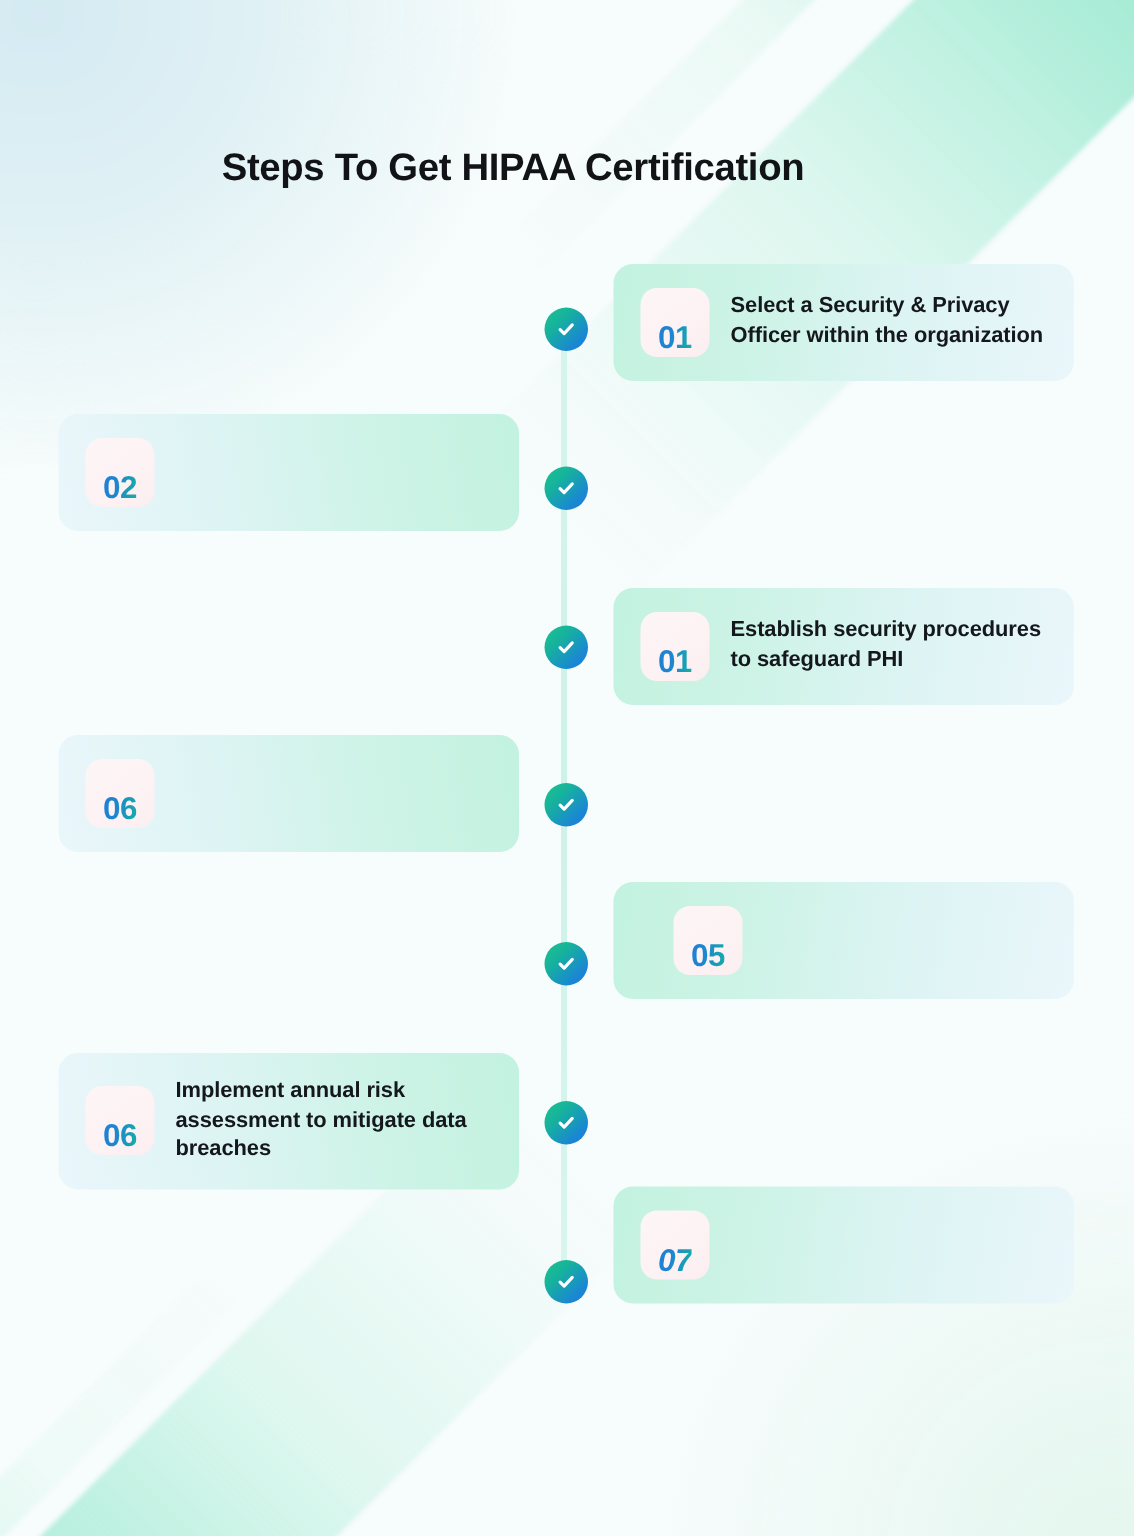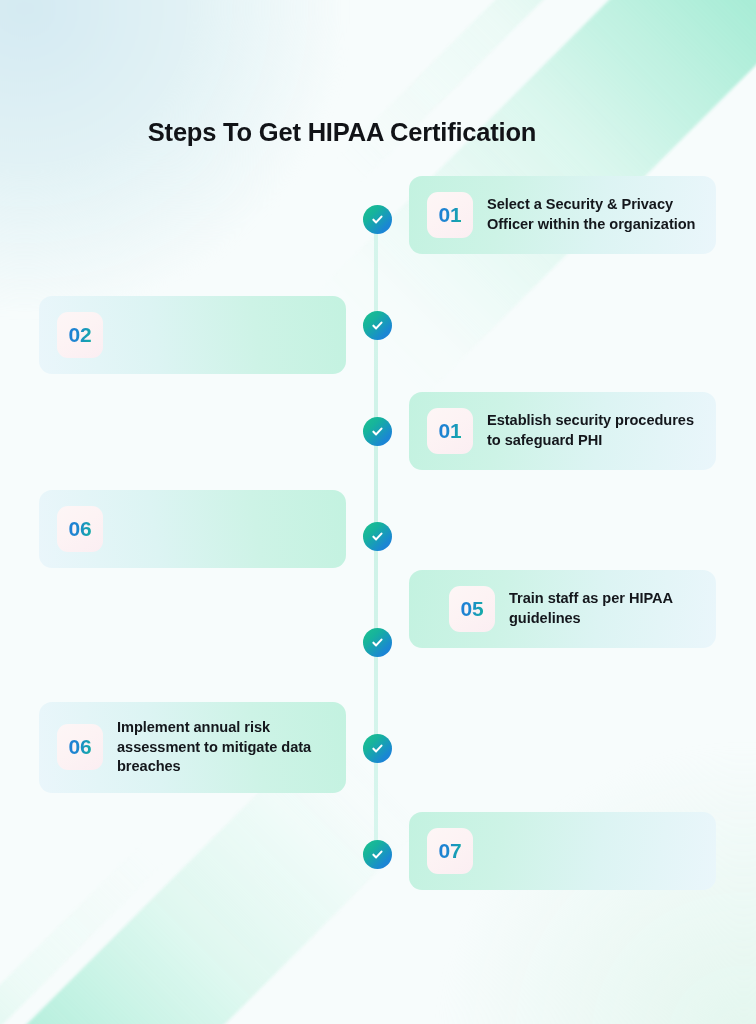--- a/index.html
+++ b/index.html
@@ -81,21 +81,20 @@
         rgba(255,255,255,0) 100%);
   }
 
   
   .title {
     position:absolute; left:0; top:98px;
     width:684px; text-align:center;
     font-size:25.5px; font-weight:bold;
     letter-spacing:-0.2px;
     color:#111317;
-    margin-top:20px;
   }
 
   
   .timeline-line {
     position:absolute;
     left:376px; top:215px;
     width:4px; height:652px;
     margin-left:-2px;
     border-radius:2px;
     background:linear-gradient(to bottom,
@@ -133,21 +132,21 @@
   .card.left {
     left:39px; width:307px;
     background:linear-gradient(260deg, #c3f2e0 0%, #cdf3e6 30%, #dcf4f3 62%, #eaf6fb 100%);
   }
 
   .num-badge {
     flex:0 0 auto;
     width:46px; height:46px;
     border-radius:11px;
     background:linear-gradient(145deg,#fdf6f6 0%, #fdf3f4 45%, #fbeef2 100%);
-    display:flex; align-items:center; justify-content:center;
+    display:flex; align-items:flex-end; justify-content:center;
     margin-right:14px;
   }
   .num-badge span {
     font-size:21px; font-weight:bold;
     letter-spacing:-0.3px;
     background:linear-gradient(100deg,#1f7fd6 0%, #1d86cf 40%, #14b0a2 100%);
     -webkit-background-clip:text;
     background-clip:text;
     color:transparent;
   }
@@ -189,21 +188,21 @@
           </div>
           <div class="card-text">Select a Security &amp; Privacy Officer within the organization</div>
         </div>
       </div>
       <div class="step">
         <div class="check" style="top: 311px;">
           <svg width="15" height="15" viewBox="0 0 15 15">
             <path d="M3.4 7.7 L6.1 10.4 L11.5 4.6" fill="none" stroke="#ffffff" stroke-width="2.1" stroke-linecap="round" stroke-linejoin="round"></path>
           </svg>
         </div>
-        <div class="card left" style="top: 296px;">
+        <div class="card left" style="top: 276px;">
           <div class="num-badge">
             <span>02</span>
           </div>
         </div>
       </div>
       <div class="step">
         <div class="check" style="top: 417px;">
           <svg width="15" height="15" viewBox="0 0 15 15">
             <path d="M3.4 7.7 L6.1 10.4 L11.5 4.6" fill="none" stroke="#ffffff" stroke-width="2.1" stroke-linecap="round" stroke-linejoin="round"></path>
           </svg>
@@ -226,25 +225,24 @@
             <span>06</span>
           </div>
         </div>
       </div>
       <div class="step">
         <div class="check" style="top: 628px;">
           <svg width="15" height="15" viewBox="0 0 15 15">
             <path d="M3.4 7.7 L6.1 10.4 L11.5 4.6" fill="none" stroke="#ffffff" stroke-width="2.1" stroke-linecap="round" stroke-linejoin="round"></path>
           </svg>
         </div>
-        <div class="card right" style="top: 570px; padding-left: 40px;">
+        <div class="card right" style="top: 588px; padding-left: 40px;">
           <div class="num-badge">
             <span>05</span>
           </div>
-          <div class="card-text">Train staff as per HIPAA guidelines</div>
         </div>
       </div>
       <div class="step">
         <div class="check" style="top: 734px;">
           <svg width="15" height="15" viewBox="0 0 15 15">
             <path d="M3.4 7.7 L6.1 10.4 L11.5 4.6" fill="none" stroke="#ffffff" stroke-width="2.1" stroke-linecap="round" stroke-linejoin="round"></path>
           </svg>
         </div>
         <div class="card left" style="top: 702px;">
           <div class="num-badge">
@@ -252,21 +250,21 @@
           </div>
           <div class="card-text">Implement annual risk assessment to mitigate data breaches</div>
         </div>
       </div>
       <div class="step">
         <div class="check" style="top: 840px;">
           <svg width="15" height="15" viewBox="0 0 15 15">
             <path d="M3.4 7.7 L6.1 10.4 L11.5 4.6" fill="none" stroke="#ffffff" stroke-width="2.1" stroke-linecap="round" stroke-linejoin="round"></path>
           </svg>
         </div>
-        <div class="card right" style="top: 812px;">
+        <div class="card right" style="top: 791px; font-style: italic;">
           <div class="num-badge">
             <span>07</span>
           </div>
         </div>
       </div>
     </div>
 
 </div>
 
 </body></html>

